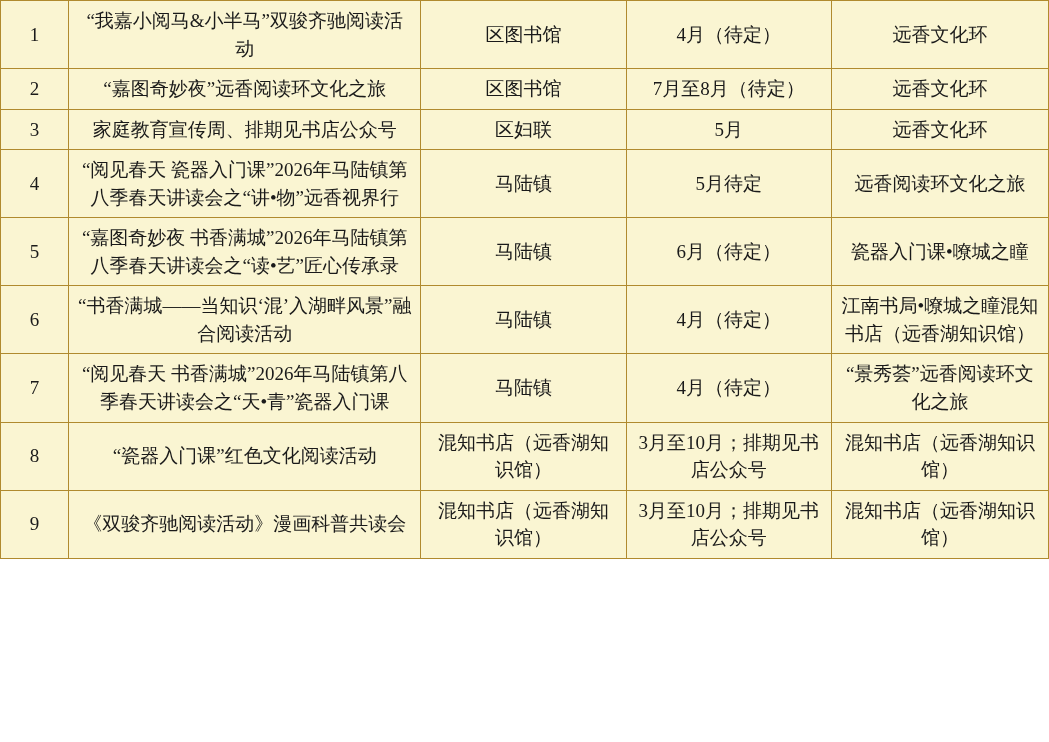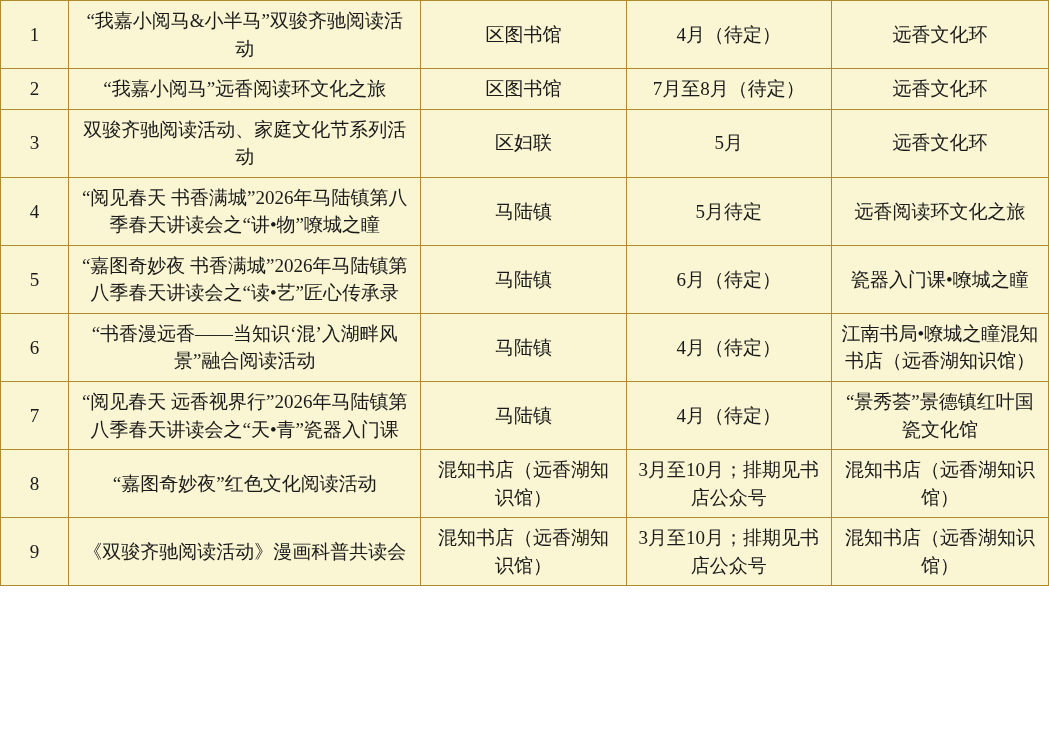--- a/index.html
+++ b/index.html
@@ -58,55 +58,55 @@
         </td>
       <td class="col-place">
           <span class="cell-text">远香文化环</span>
         </td>
     </tr>
     <tr>
       <td class="col-index">
           <span class="cell-text">2</span>
         </td>
       <td class="col-title">
-          <span class="cell-text">“我嘉小阅马”远香阅读环文化之旅</span>
+          <span class="cell-text">“嘉图奇妙夜”远香阅读环文化之旅</span>
         </td>
       <td class="col-org">
           <span class="cell-text">区图书馆</span>
         </td>
       <td class="col-time">
           <span class="cell-text">7月至8月（待定）</span>
         </td>
       <td class="col-place">
           <span class="cell-text">远香文化环</span>
         </td>
     </tr>
     <tr>
       <td class="col-index">
           <span class="cell-text">3</span>
         </td>
       <td class="col-title">
-          <span class="cell-text">双骏齐驰阅读活动、家庭文化节系列活动</span>
+          <span class="cell-text">家庭教育宣传周、排期见书店公众号</span>
         </td>
       <td class="col-org">
           <span class="cell-text">区妇联</span>
         </td>
       <td class="col-time">
           <span class="cell-text">5月</span>
         </td>
       <td class="col-place">
           <span class="cell-text">远香文化环</span>
         </td>
     </tr>
     <tr>
       <td class="col-index">
           <span class="cell-text">4</span>
         </td>
       <td class="col-title">
-          <span class="cell-text">“阅见春天 书香满城”2026年马陆镇第八季春天讲读会之“讲•物”嘹城之瞳</span>
+          <span class="cell-text">“阅见春天 瓷器入门课”2026年马陆镇第八季春天讲读会之“讲•物”远香视界行</span>
         </td>
       <td class="col-org">
           <span class="cell-text">马陆镇</span>
         </td>
       <td class="col-time">
           <span class="cell-text">5月待定</span>
         </td>
       <td class="col-place">
           <span class="cell-text">远香阅读环文化之旅</span>
         </td>
@@ -126,55 +126,55 @@
         </td>
       <td class="col-place">
           <span class="cell-text">瓷器入门课•嘹城之瞳</span>
         </td>
     </tr>
     <tr>
       <td class="col-index">
           <span class="cell-text">6</span>
         </td>
       <td class="col-title">
-          <span class="cell-text">“书香漫远香——当知识‘混’入湖畔风景”融合阅读活动</span>
+          <span class="cell-text">“书香满城——当知识‘混’入湖畔风景”融合阅读活动</span>
         </td>
       <td class="col-org">
           <span class="cell-text">马陆镇</span>
         </td>
       <td class="col-time">
           <span class="cell-text">4月（待定）</span>
         </td>
       <td class="col-place">
           <span class="cell-text">江南书局•嘹城之瞳混知书店（远香湖知识馆）</span>
         </td>
     </tr>
     <tr>
       <td class="col-index">
           <span class="cell-text">7</span>
         </td>
       <td class="col-title">
-          <span class="cell-text">“阅见春天 远香视界行”2026年马陆镇第八季春天讲读会之“天•青”瓷器入门课</span>
+          <span class="cell-text">“阅见春天 书香满城”2026年马陆镇第八季春天讲读会之“天•青”瓷器入门课</span>
         </td>
       <td class="col-org">
           <span class="cell-text">马陆镇</span>
         </td>
       <td class="col-time">
           <span class="cell-text">4月（待定）</span>
         </td>
       <td class="col-place">
-          <span class="cell-text">“景秀荟”景德镇红叶国瓷文化馆</span>
+          <span class="cell-text">“景秀荟”远香阅读环文化之旅</span>
         </td>
     </tr>
     <tr>
       <td class="col-index">
           <span class="cell-text">8</span>
         </td>
       <td class="col-title">
-          <span class="cell-text">“嘉图奇妙夜”红色文化阅读活动</span>
+          <span class="cell-text">“瓷器入门课”红色文化阅读活动</span>
         </td>
       <td class="col-org">
           <span class="cell-text">混知书店（远香湖知识馆）</span>
         </td>
       <td class="col-time">
           <span class="cell-text">3月至10月；排期见书店公众号</span>
         </td>
       <td class="col-place">
           <span class="cell-text">混知书店（远香湖知识馆）</span>
         </td>

